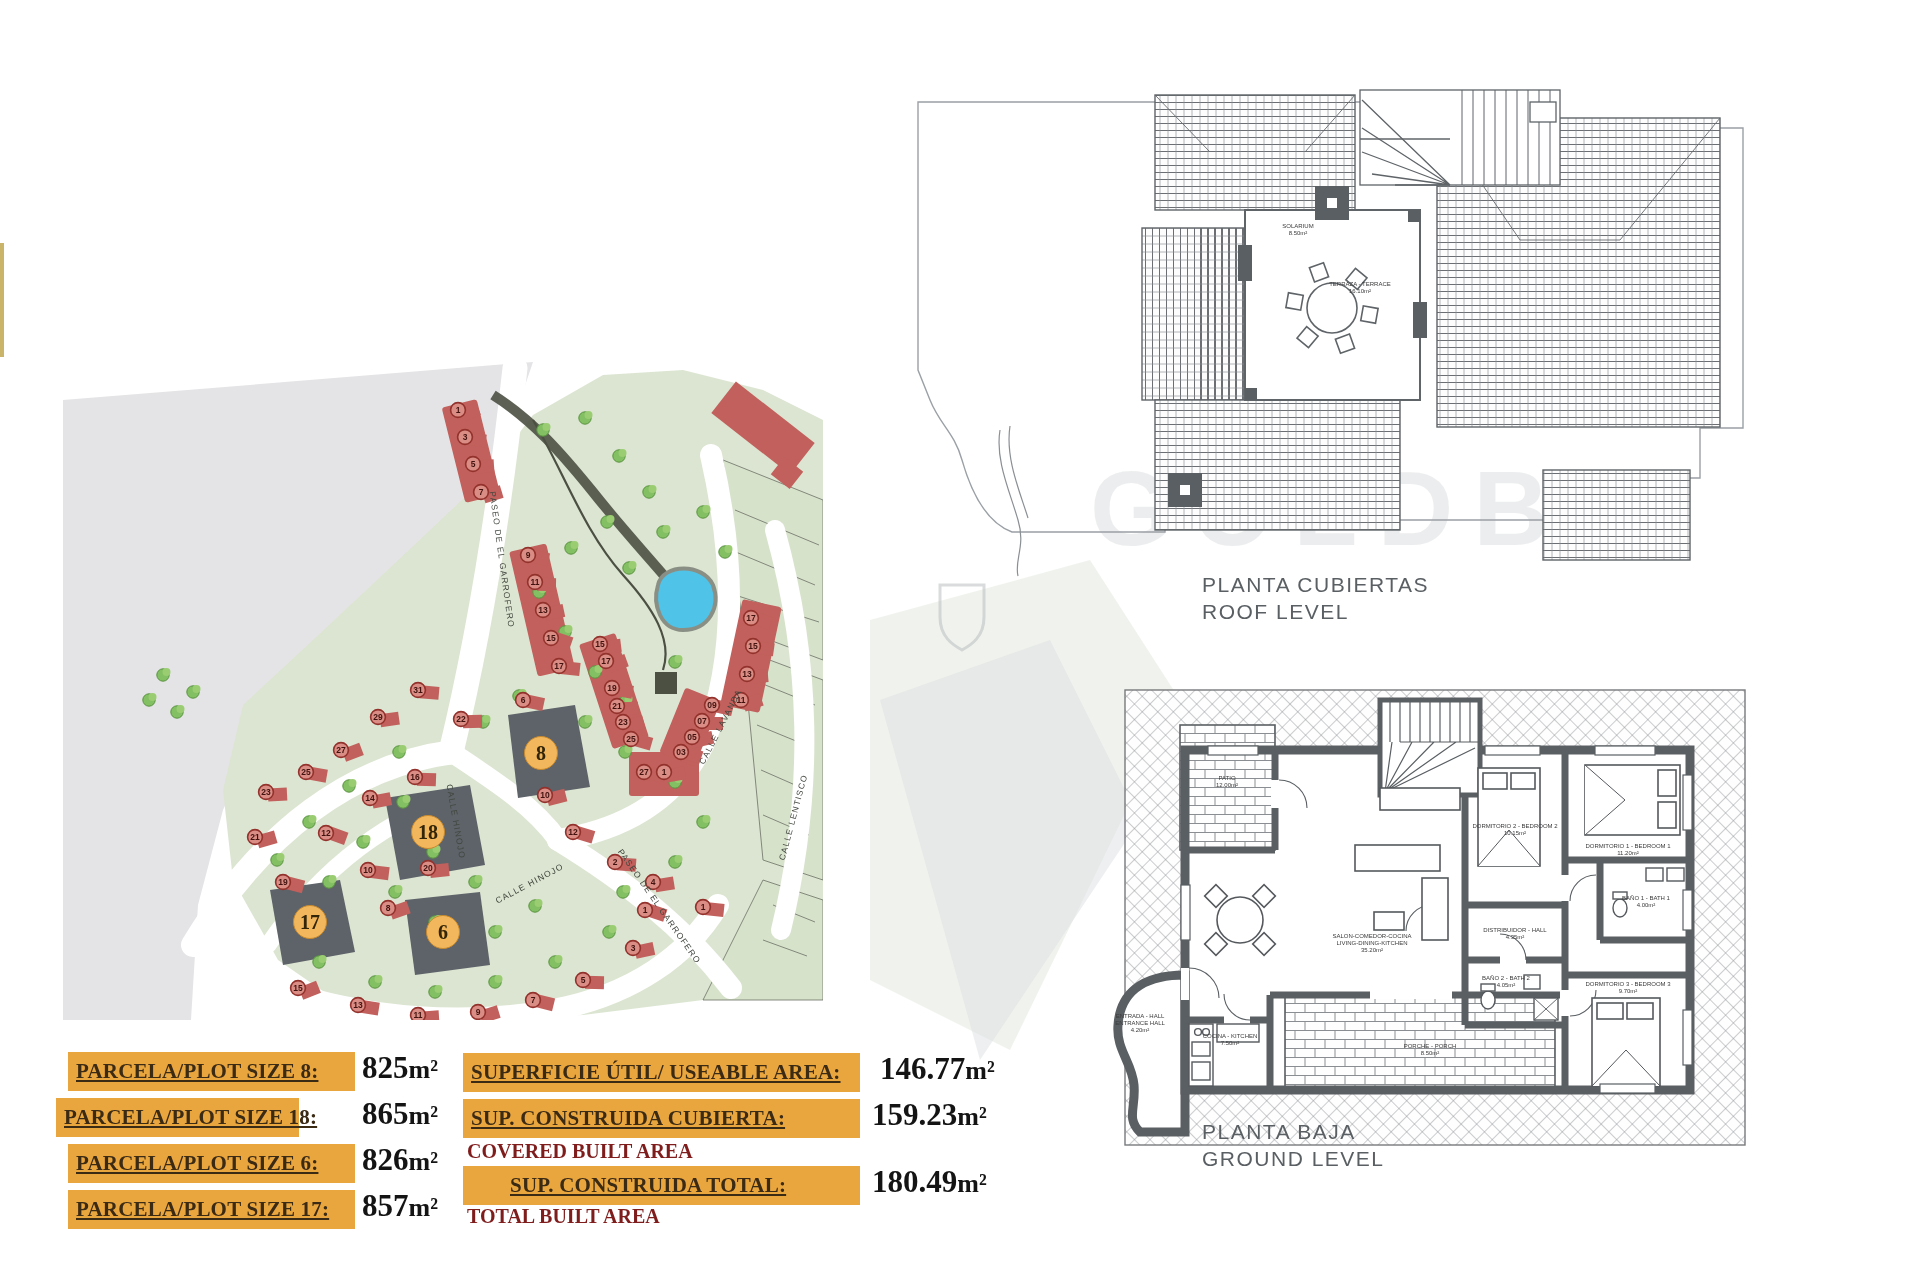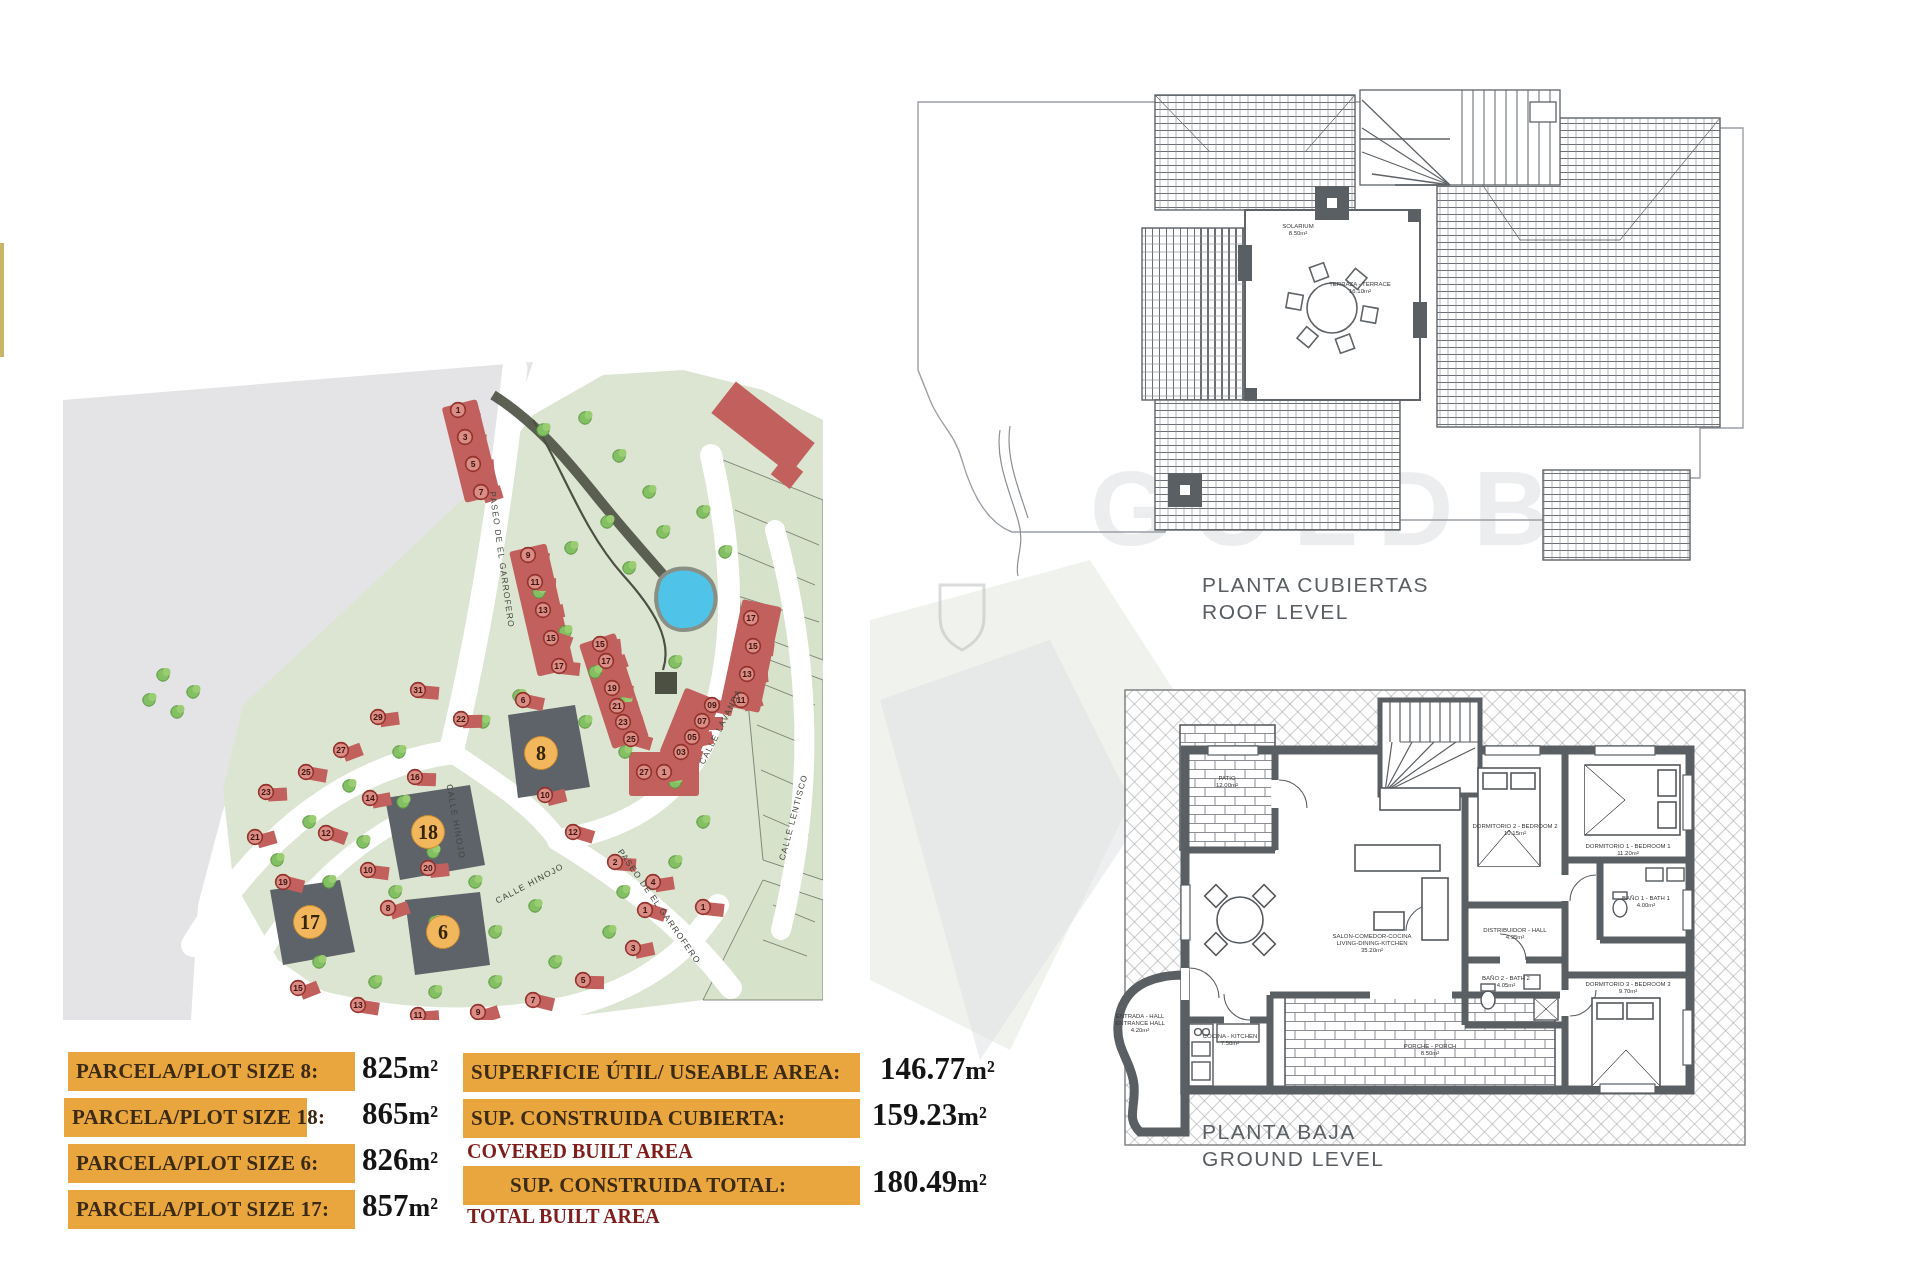--- a/index.html
+++ b/index.html
@@ -8,21 +8,21 @@
   .layer{position:absolute;}
   
   .gold-strip{left:0;top:243px;width:4px;height:114px;background:#C9B469;}
   
   .wm{z-index:0;}
   
   .tbl{z-index:3;}
   .orow{position:absolute;height:39px;background:#E9A63F;display:flex;align-items:center;
         padding:0 8px;box-sizing:border-box;}
   .orow .lbl{font-family:"Liberation Serif",serif;font-weight:bold;font-size:21px;
-             color:#3B2A14;letter-spacing:.2px;white-space:nowrap;}
+             color:#3B2A14;letter-spacing:.2px;white-space:nowrap;text-decoration:underline;}
   .val{position:absolute;font-family:"Liberation Serif",serif;font-weight:bold;
        font-size:31px;color:#141414;white-space:nowrap;}
   .val .u{font-size:26px;}
   .subl{position:absolute;font-family:"Liberation Serif",serif;font-weight:bold;
         font-size:20px;color:#7f1d1d;white-space:nowrap;}
   svg{display:block;}
   svg{z-index:2;}
   .plansvg{position:absolute;z-index:2;}
   text{user-select:none;}
 </style>
@@ -571,21 +571,21 @@
         <text x="0" y="0" text-anchor="middle" font-size="8.5" letter-spacing="1.2" fill="#41463E" transform="translate(468 526) rotate(-28)">CALLE HINOJO</text>
         <text x="0" y="0" text-anchor="middle" font-size="8.5" letter-spacing="1.2" fill="#41463E" transform="translate(594 548) rotate(55)">PASEO DE EL GARROFERO</text>
       </g>
   </svg>
 
   <div id="plotTable" class="layer tbl">
       <div class="orow" style="left: 68px; top: 1052px; width: 287px;">
         <span class="lbl">PARCELA/PLOT SIZE 8:</span>
       </div>
       <div class="val" style="left: 362px; top: 1050px;"><span>825</span><span class="u">m²</span></div>
-      <div class="orow" style="left: 64px; top: 1098px; width: 243px;">
+      <div class="orow" style="left: 56px; top: 1098px; width: 243px;">
         <span class="lbl">PARCELA/PLOT SIZE 18:</span>
       </div>
       <div class="val" style="left: 362px; top: 1096px;"><span>865</span><span class="u">m²</span></div>
       <div class="orow" style="left: 68px; top: 1144px; width: 287px;">
         <span class="lbl">PARCELA/PLOT SIZE 6:</span>
       </div>
       <div class="val" style="left: 362px; top: 1142px; text-align: center;"><span>826</span><span class="u">m²</span></div>
       <div class="orow" style="left: 68px; top: 1190px; width: 287px;">
         <span class="lbl">PARCELA/PLOT SIZE 17:</span>
       </div>

